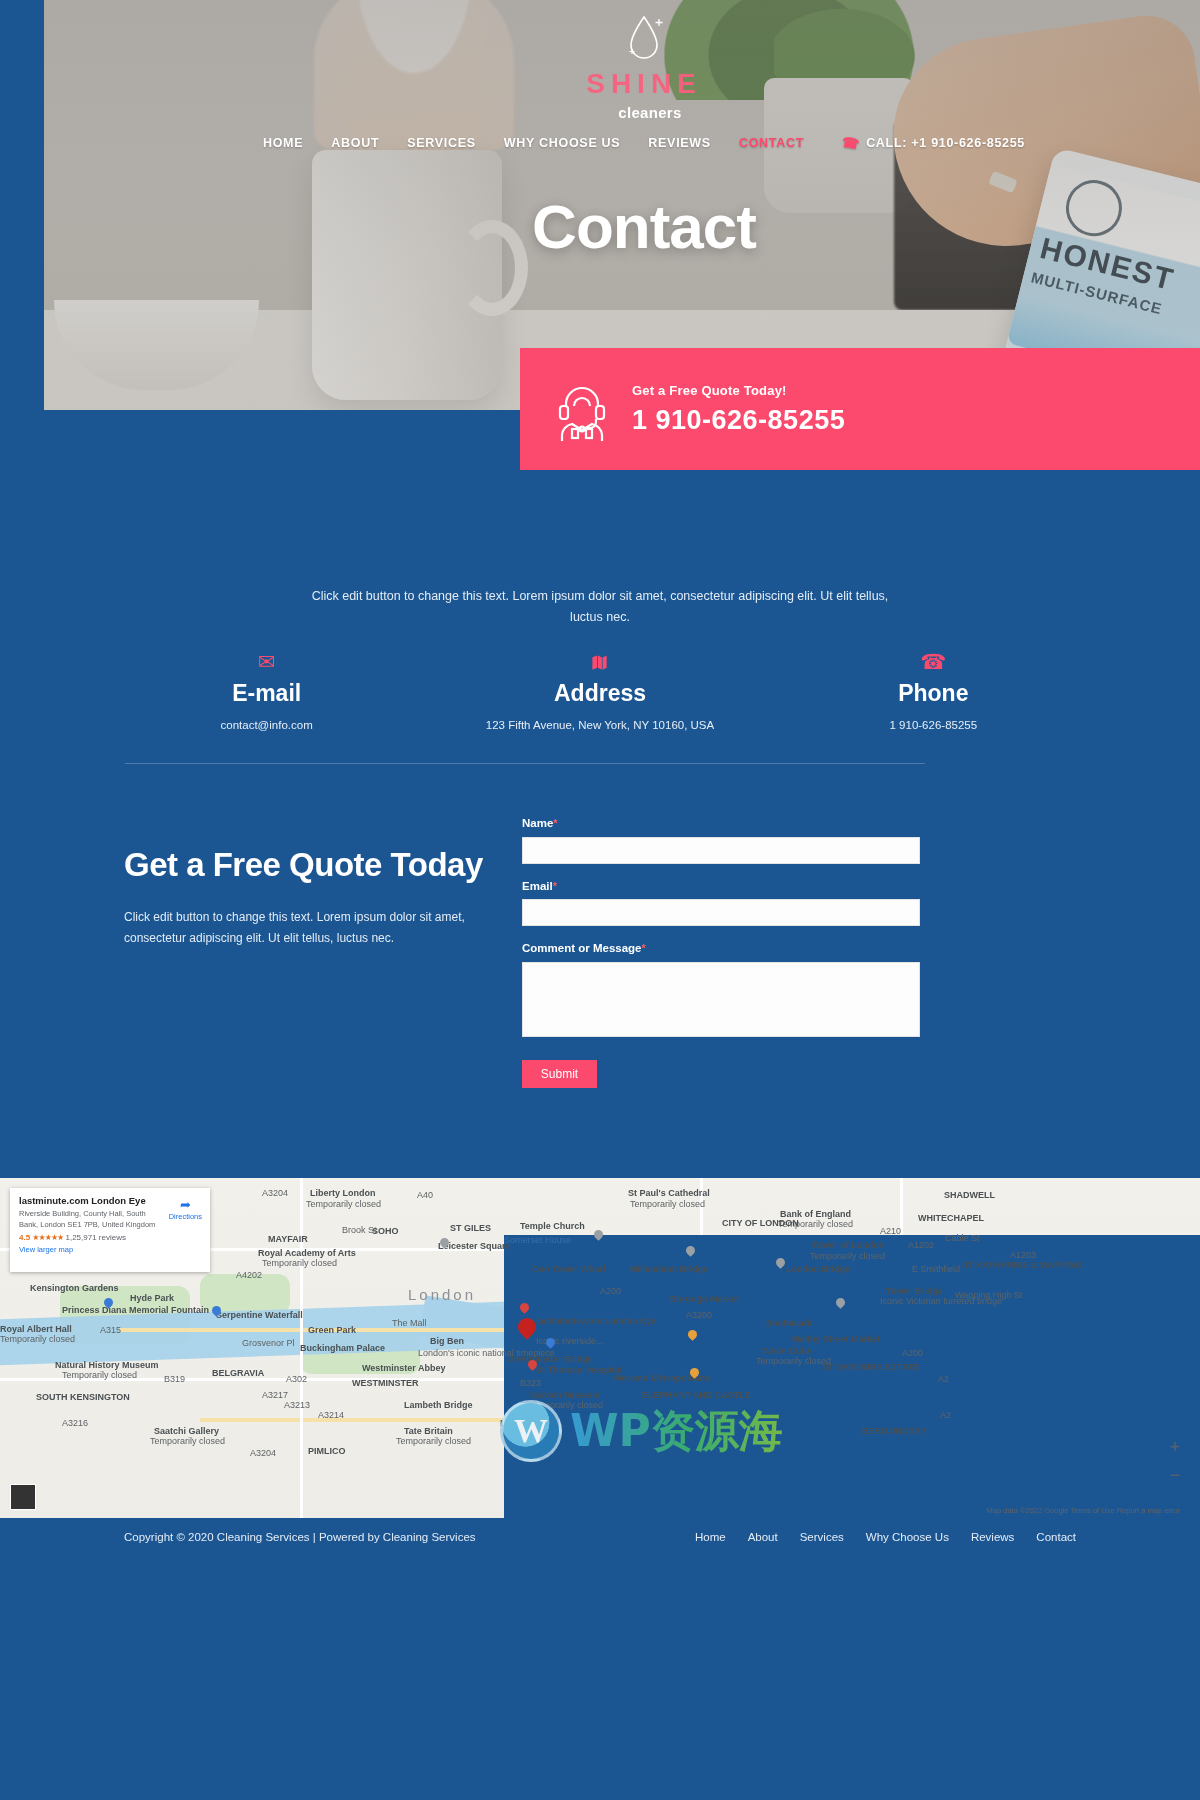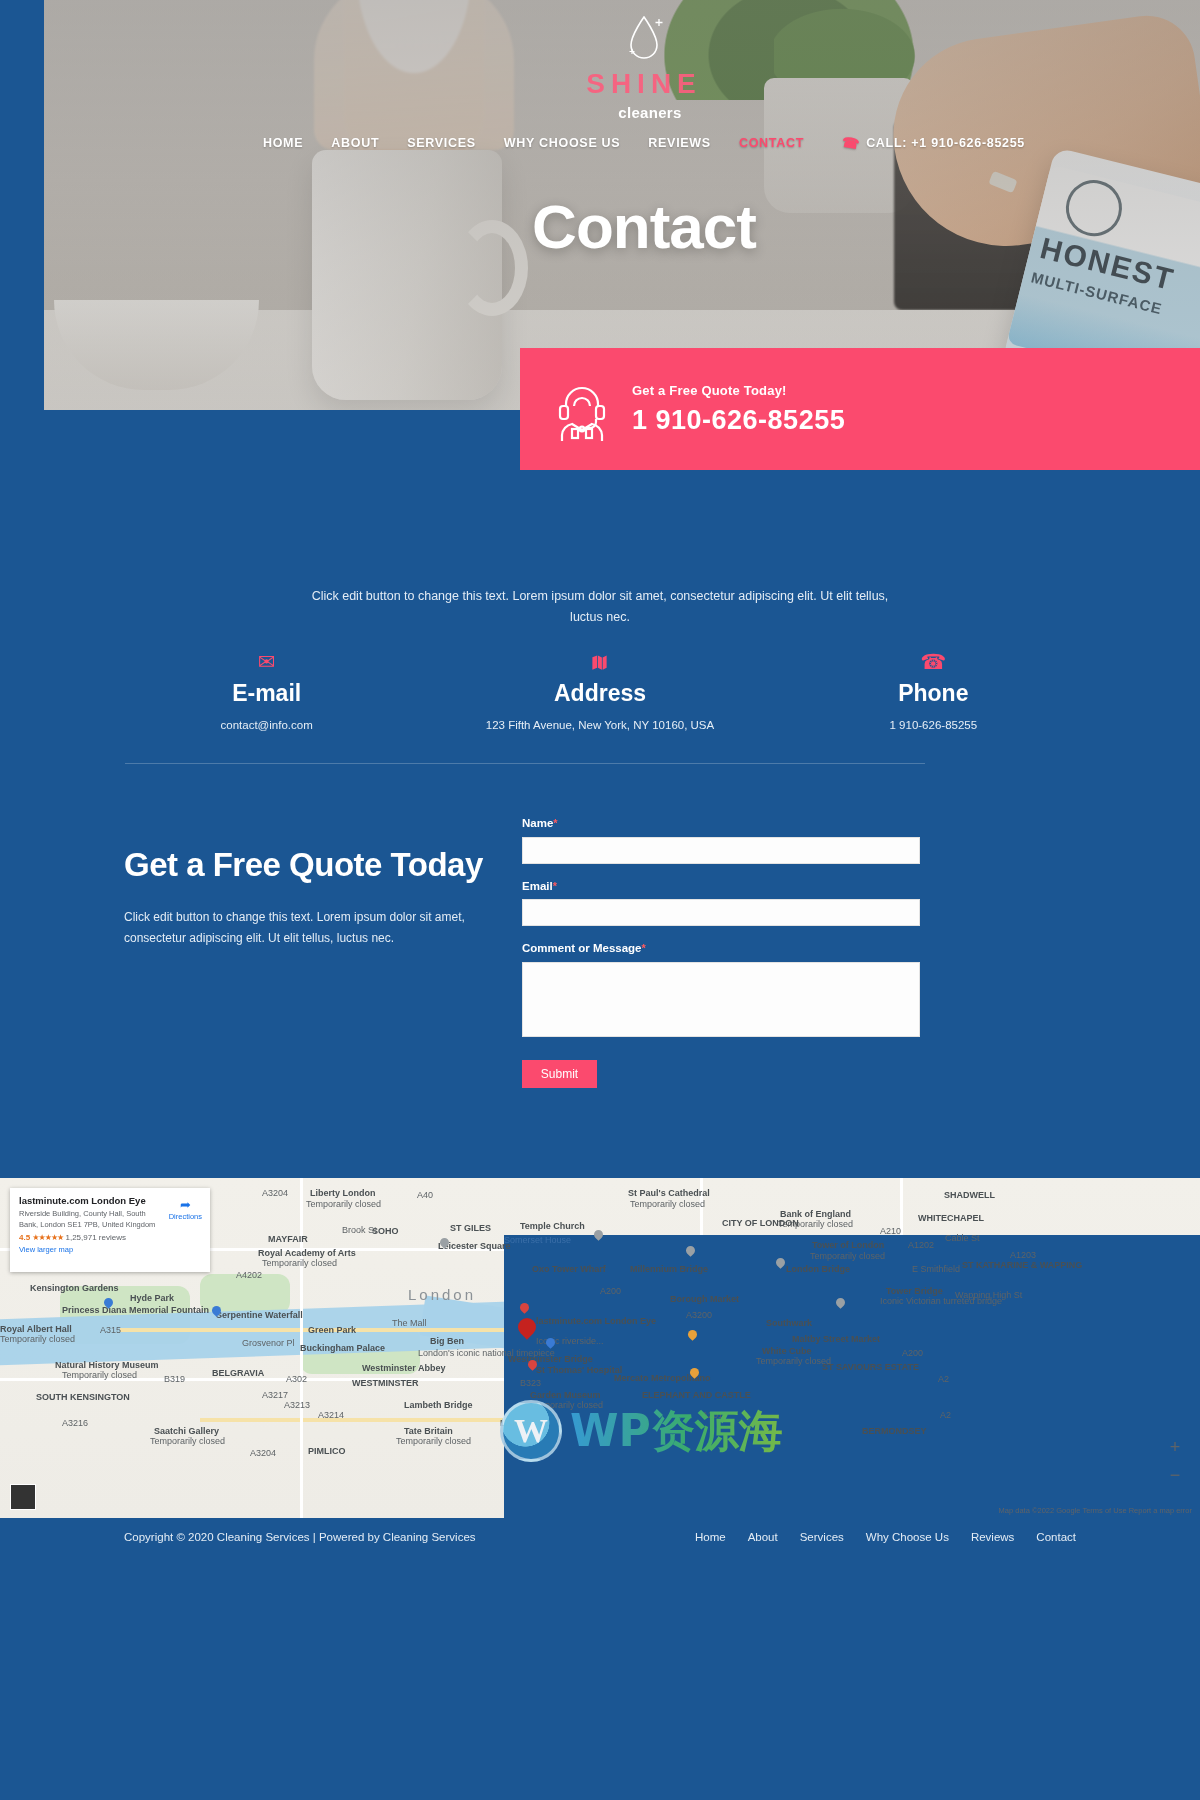--- a/index.html
+++ b/index.html
@@ -264,21 +264,21 @@
   .map-card .dir{
     position:absolute; right:8px; top:10px; text-align:center;
     font:400 7.5px/1 "Liberation Sans",sans-serif; color:#1a73e8;
   }
   .map-card .dir .arr{ display:block; font-size:13px; margin-bottom:2px; }
   .map-zoom{
     position:absolute; right:14px; bottom:46px; width:22px;
     font:400 18px/22px "Liberation Sans",sans-serif; color:#5f6368; text-align:center;
   }
   .map-attr{
-    position:absolute; right:8px; bottom:4px;
+    position:absolute; right:20px; bottom:4px;
     font:400 7.5px/1 "Liberation Sans",sans-serif; color:#5f6368;
   }
   .map-thumb{
     position:absolute; left:10px; bottom:8px; width:26px; height:26px;
     background:#333; border:1px solid #fff;
   }
   .wp-watermark{
     position:absolute; left:500px; top:222px; display:flex; align-items:center; gap:8px;
     opacity:.92; pointer-events:none;
   }

